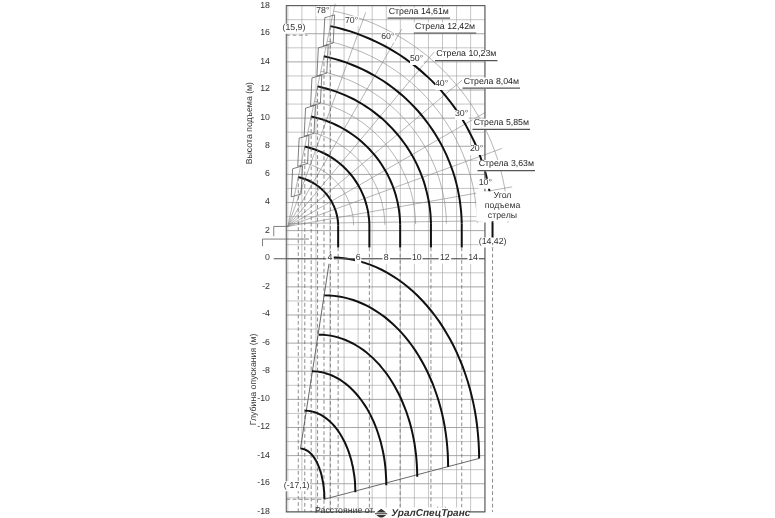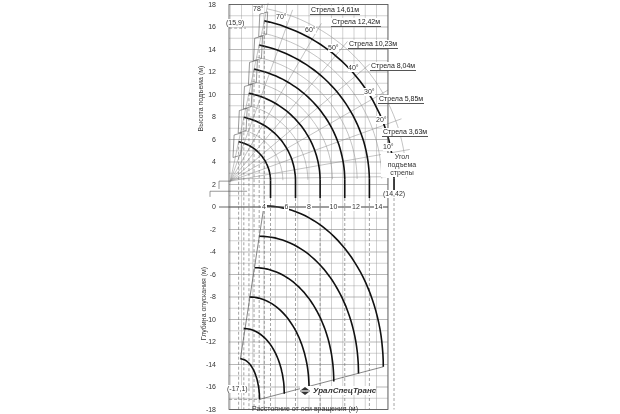--- a/index.html
+++ b/index.html
@@ -195,21 +195,21 @@
 <div class="deg" style="left:376px;top:116px;">20°</div>
 <div class="deg" style="left:383px;top:143px;">10°</div>
 <div class="deg" style="left:386px;top:170px;">1°</div>
 
 <div class="lbl" style="left:381px;top:153px;width:42px;white-space:normal;text-align:center;background:#fff;">Угол подъема стрелы</div>
 
 <div class="lbl" style="left:226px;top:19px;background:#fff;">(15,9)</div>
 <div class="lbl" style="left:383px;top:190px;background:#fff;">(14,42)</div>
 <div class="lbl" style="left:227px;top:385px;background:#fff;">(-17,1)</div>
 
-<div class="logo" style="left:300px;top:386px;font-style:italic;">
+<div class="logo" style="left:300px;top:406px;font-style:italic;">
   <span style="display:inline-block;width:10px;height:8px;position:relative;">
     <svg width="10" height="8" viewBox="0 0 10 8">
         <path d="M5 0 L9 3 L1 3 Z M1 5 L9 5 L5 8 Z" fill="#333"></path>
         <rect x="0" y="3.6" width="10" height="0.8" fill="#333"></rect>
       </svg>
   </span>
   <span>УралСпецТранс</span>
 </div>
 
 </body></html>

